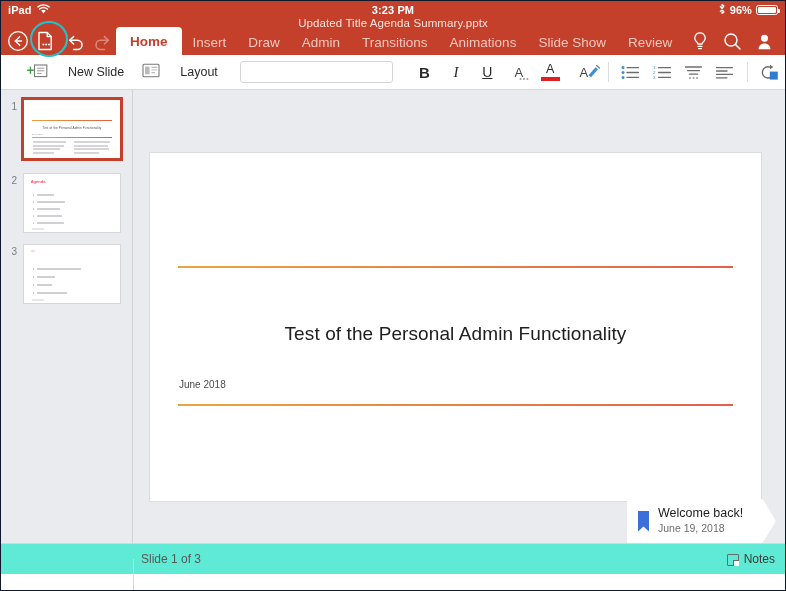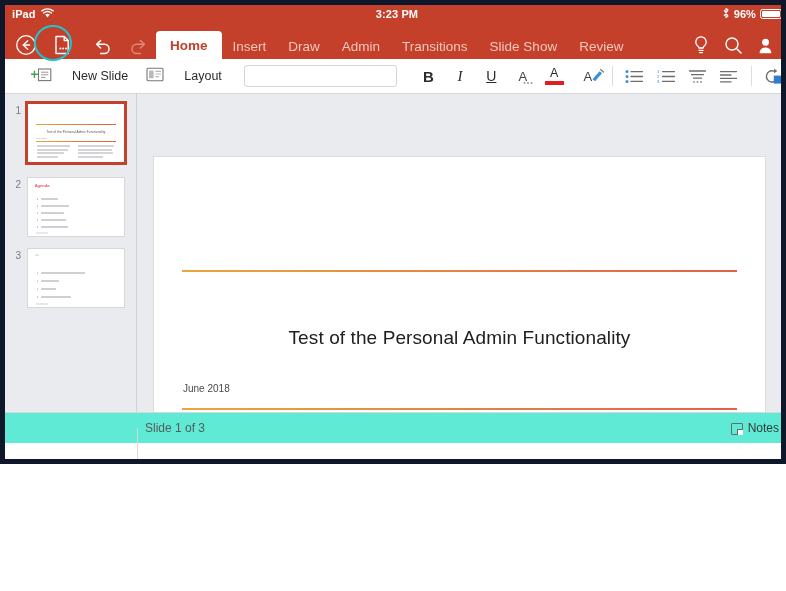--- a/index.html
+++ b/index.html
@@ -4,23 +4,23 @@
 <style>
   * { margin:0; padding:0; box-sizing:border-box; }
   html, body {
     width:786px; height:591px;
     font-family:"Liberation Sans", sans-serif;
     background:#ffffff;
     overflow:hidden;
   }
   #app {
     position:relative;
-    width:786px; height:464px;
+    width:786px; height:591px;
     background:#ffffff;
-    border:5px solid #0f172a;
+    border:1px solid #0f172a;
     overflow:hidden;
   }
 
   
   .ios-status {
     position:absolute; top:0; left:0; width:784px; height:18px;
     background:#C4402A; color:#ffffff;
     display:flex; align-items:center;
     font-size:11px; font-weight:bold; letter-spacing:.1px;
     padding:0 7px;
@@ -224,20 +224,21 @@
         </svg>
       </span>
       <span>96%</span>
       <span class="batt-body">
           <span class="batt-fill"></span>
         </span>
     </div>
   </div>
 
   <div class="redbar"></div>
+  <div class="doc-title">Updated Title Agenda Summary.pptx</div>
 
   <div class="hilite-ring"></div>
 
   <div class="cmdrow">
 
     <div class="qico" style="margin-left:6px;">
       <svg width="22" height="22" viewBox="0 0 22 22">
         <circle cx="11" cy="11" r="9.3" stroke="#ffffff" stroke-width="1.3" fill="none"></circle>
         <path d="M12.7 6.8 L8.3 11 L12.7 15.2" stroke="#ffffff" stroke-width="1.3" fill="none" stroke-linecap="round" stroke-linejoin="round"></path>
         <path d="M8.3 11 H14.6" stroke="#ffffff" stroke-width="1.3" fill="none" stroke-linecap="round"></path>
@@ -267,20 +268,21 @@
         <path d="M12.4 4.6 L16.4 8.3 L12.4 12" stroke="#e0887a" stroke-width="1.5" fill="none" stroke-linecap="round" stroke-linejoin="round"></path>
       </svg>
     </div>
 
     <div class="tabs">
       <div class="tab active">Home</div>
       <div class="tab">Insert</div>
       <div class="tab">Draw</div>
       <div class="tab">Admin</div>
       <div class="tab">Transitions</div>
+      <div class="tab">Animations</div>
       <div class="tab">Slide Show</div>
       <div class="tab">Review</div>
     </div>
 
     <div class="rtools">
       <div class="rtool">
         <svg width="16" height="21" viewBox="0 0 16 21">
           <path d="M8 1.8 a5.1 5.1 0 0 1 3.2 9.1 c-.8.7-1.1 1.3-1.1 2.1 H5.9 c0-.8-.3-1.4-1.1-2.1 A5.1 5.1 0 0 1 8 1.8 Z" stroke="#ffffff" stroke-width="1.3" fill="none" stroke-linejoin="round"></path>
           <path d="M6 15.3 H10 M6.6 17.6 H9.4" stroke="#ffffff" stroke-width="1.3" stroke-linecap="round"></path>
         </svg>
@@ -467,20 +469,27 @@
   </div>
 
   <div class="canvasarea">
     <div class="slide">
       <div class="sline top"></div>
       <div class="stitle">Test of the Personal Admin Functionality</div>
       <div class="sdate">June 2018</div>
       <div class="sline bot"></div>
     </div>
 
+    <div class="toast">
+      <div class="bookmark"></div>
+      <div>
+        <div class="toast-t1">Welcome back!</div>
+        <div class="toast-t2">June 19, 2018</div>
+      </div>
+    </div>
   </div>
 
   <div class="botbar">
     <div class="botleft">Slide 1 of 3</div>
     <div class="botright">
       <span class="notes-ico"></span>
       <span>Notes</span>
     </div>
   </div>
   <div class="vsplit"></div>

